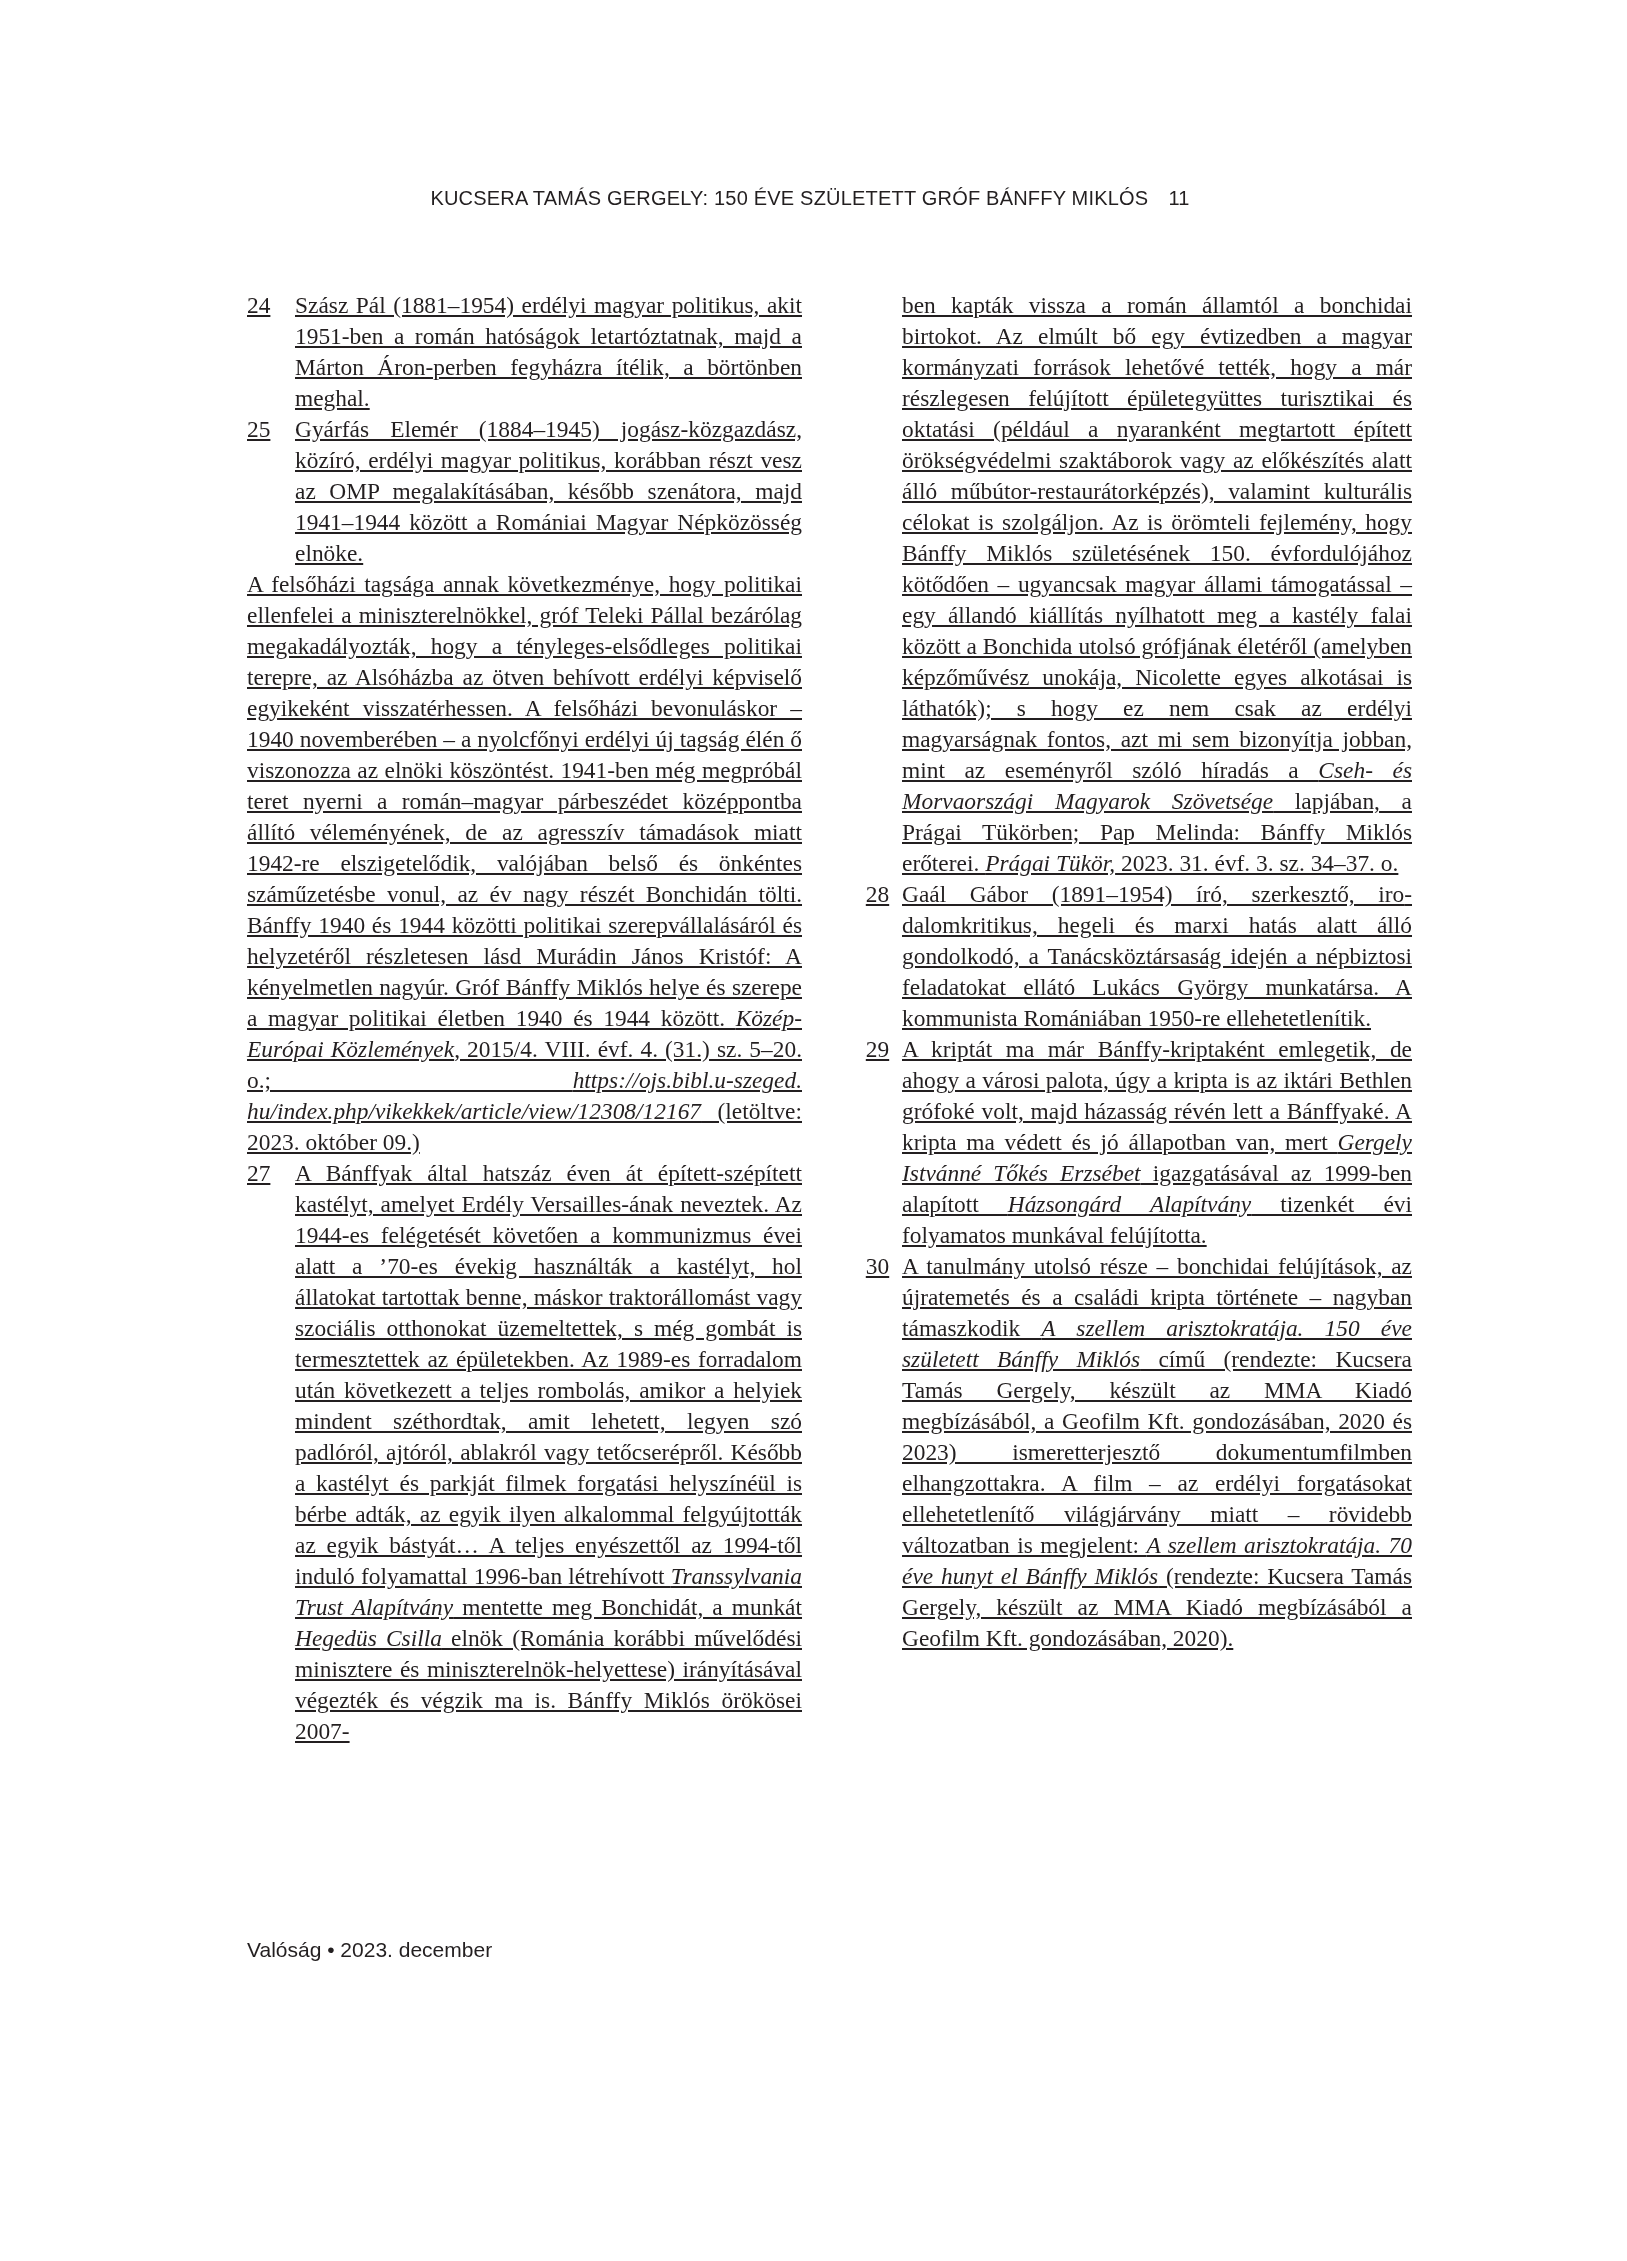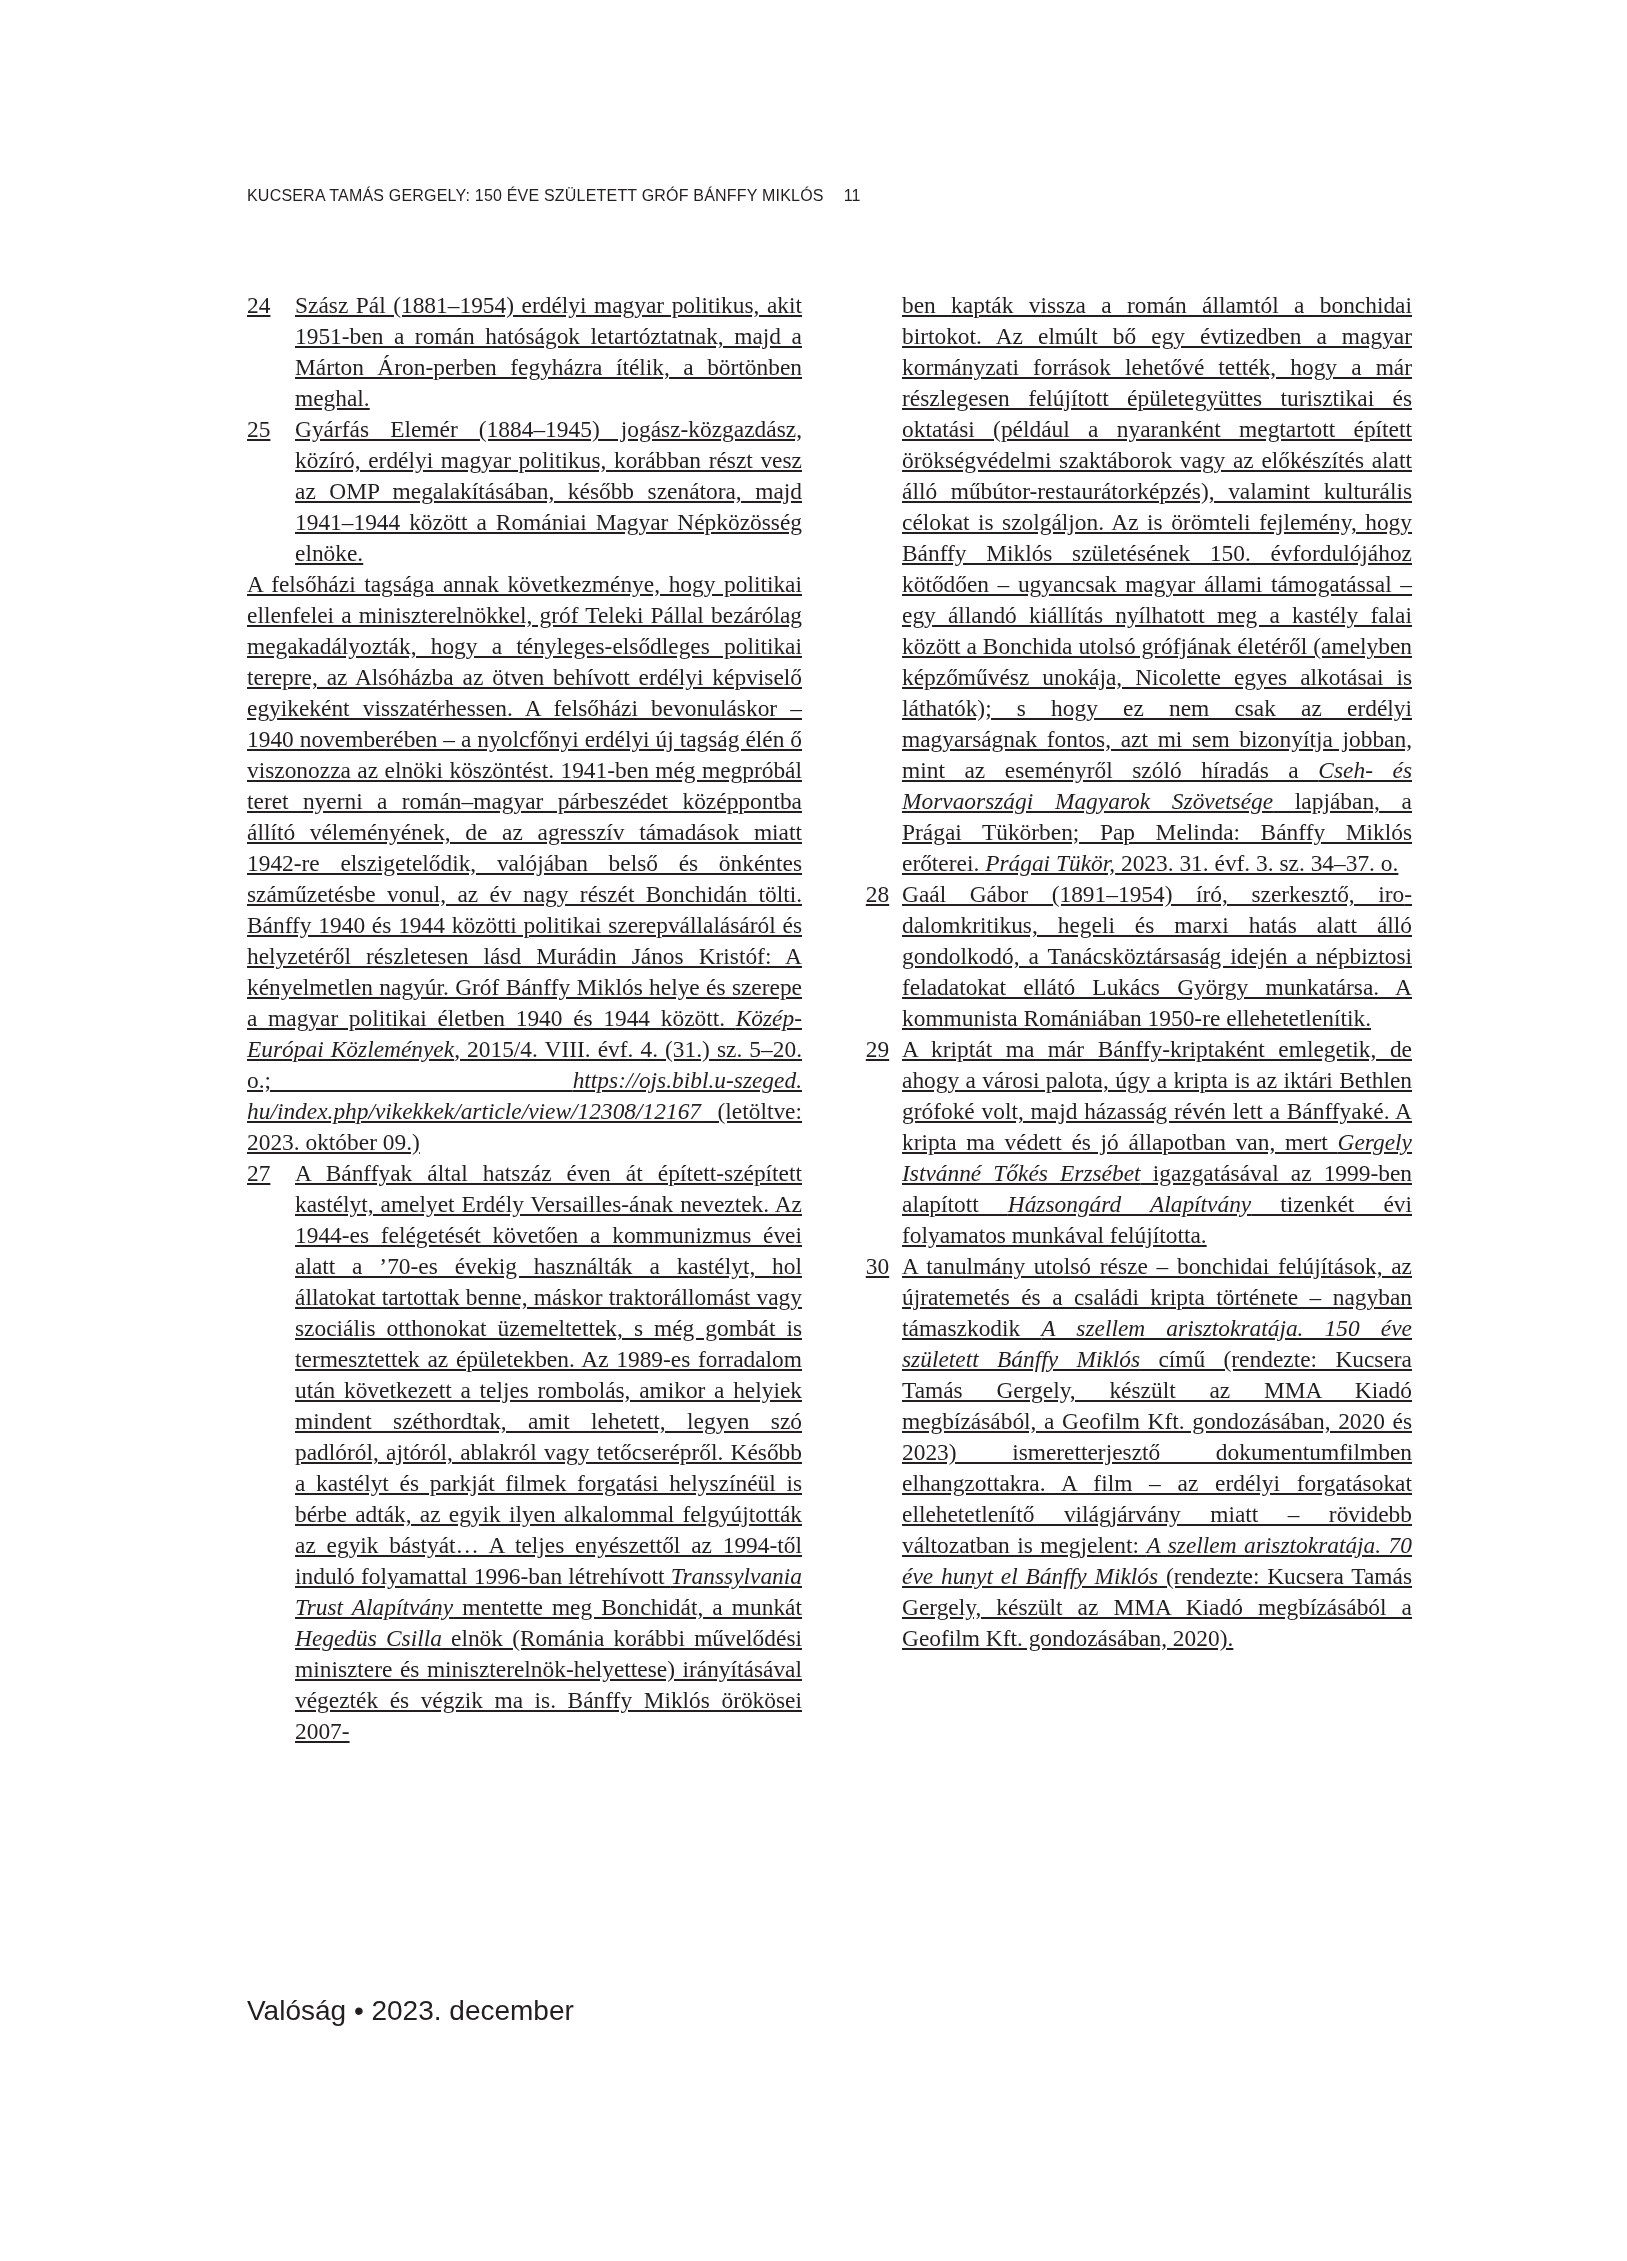--- a/index.html
+++ b/index.html
@@ -1,37 +1,37 @@
 <!DOCTYPE html>
 <html style="font-size:12.3px"><head>
 <meta charset="utf-8">
 <style>
   html, body { margin:0; padding:0; background:#fff; }
   body { width:1628px; height:2261px; position:relative; overflow:hidden; color:#231f20; }
   .running-head {
     position:absolute; left:247px; top:187px; width:1134px;
-    font-family:"Liberation Sans", sans-serif; font-size:16px; letter-spacing:0.2px;
-    display:flex; justify-content:flex-start;gap:20px;
+    font-family:"Liberation Sans", sans-serif; font-size:20px; letter-spacing:0.2px;
+    display:flex; justify-content:center;gap:20px;
   }
   .page-number { margin-right:8px; }
   .col {
     position:absolute; top:290px;
     font-family:"Liberation Serif", serif; font-size:23.4px; line-height:31px;text-decoration:underline;
   }
   .col.left { left:247px; width:555px; }
   .col.right { left:853px; width:559px; }
   .note { display:flex; margin:0; }
   .note .num { width:48px; flex:none; }
   .note .body { flex:1; text-align:justify; hyphens:manual; }
   .note.cont .body { }
   .col.right .note .num { width:49px;text-align:center; }
   i { font-style:italic; }
   .footer {
-    position:absolute; left:247px; top:1995px;
-    font-family:"Liberation Sans", sans-serif; font-size:28px;
+    position:absolute; left:247px; top:1938px;
+    font-family:"Liberation Sans", sans-serif; font-size:21px;
   }
 </style>
 </head>
 <body>
 
 <div class="running-head">
   <span>KUCSERA TAMÁS GERGELY: 150 ÉVE SZÜLETETT GRÓF BÁNFFY MIKLÓS</span>
   <span class="page-number">11</span>
 </div>
 

